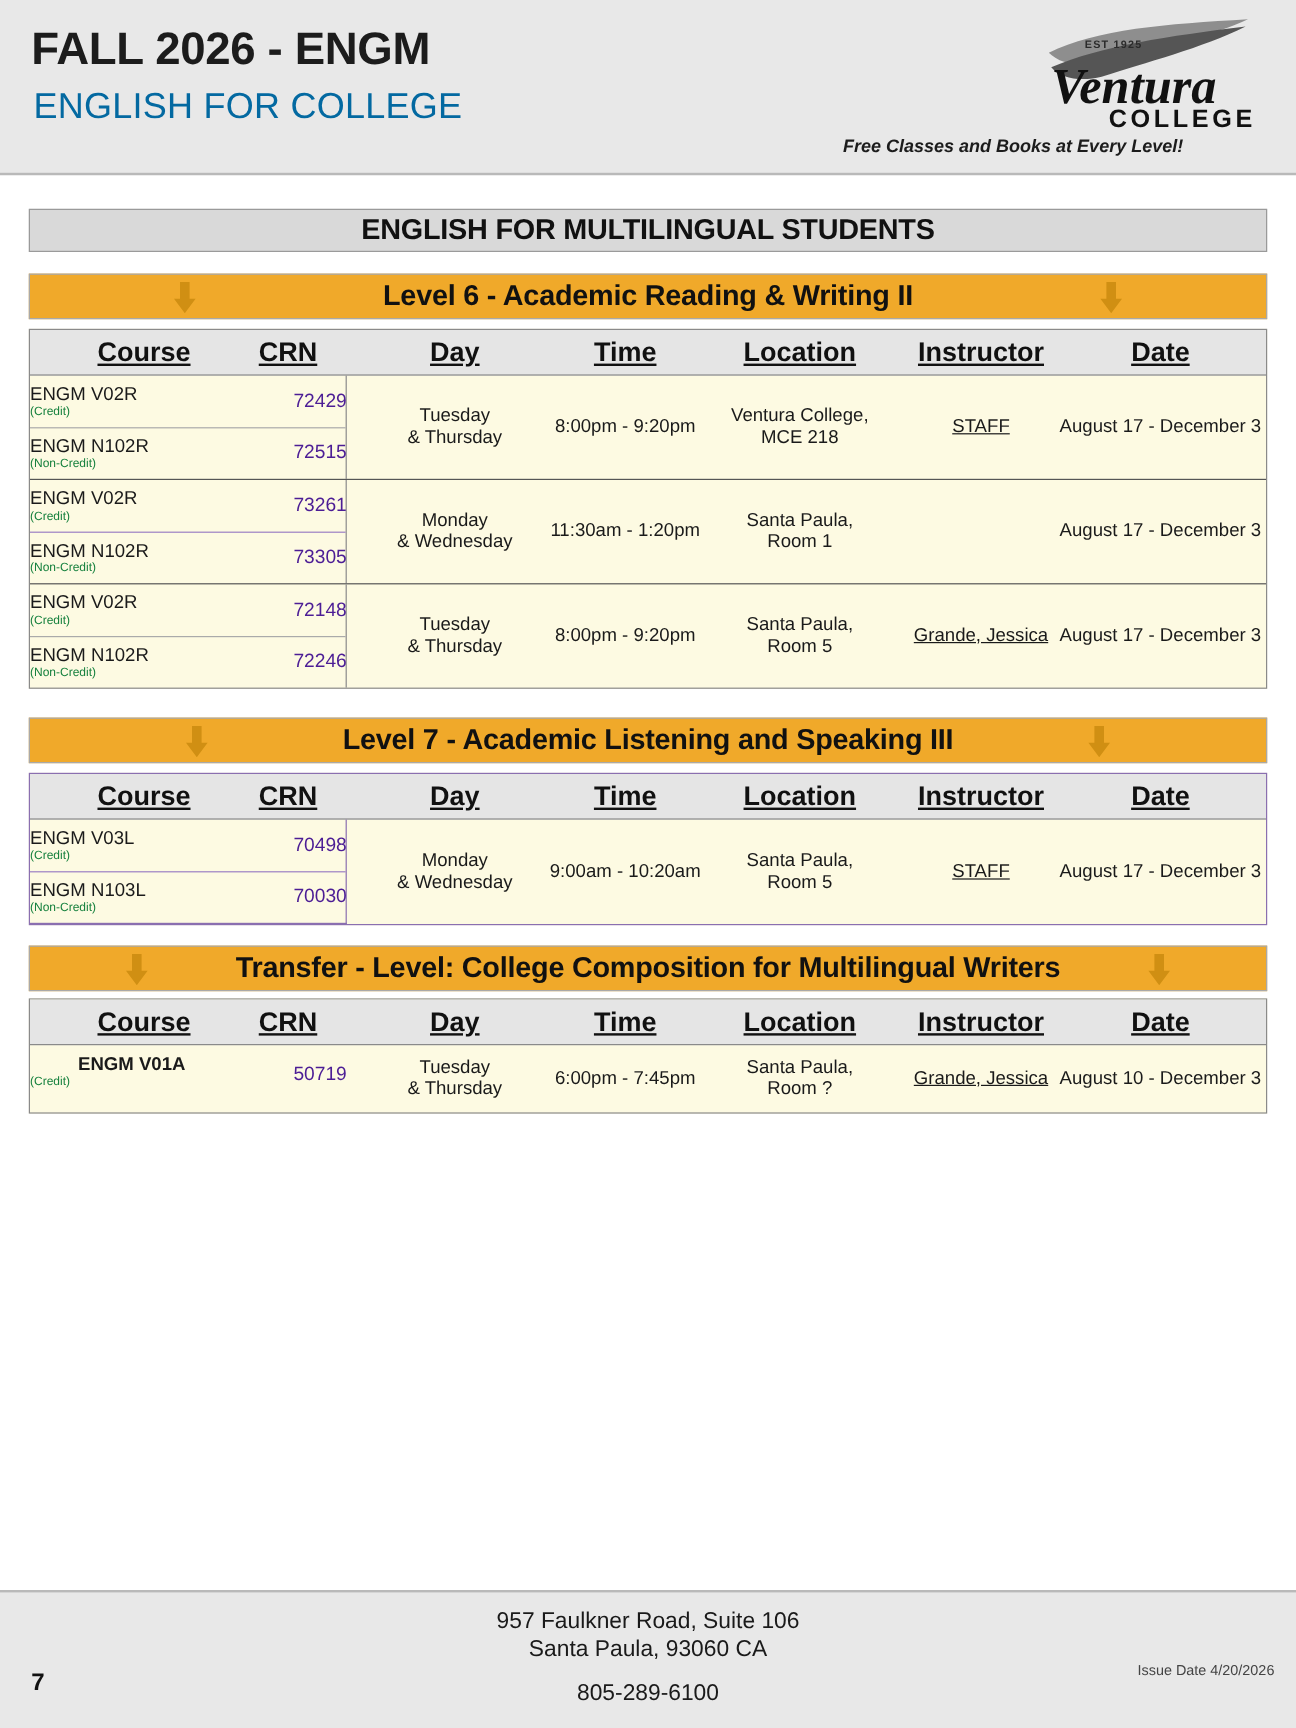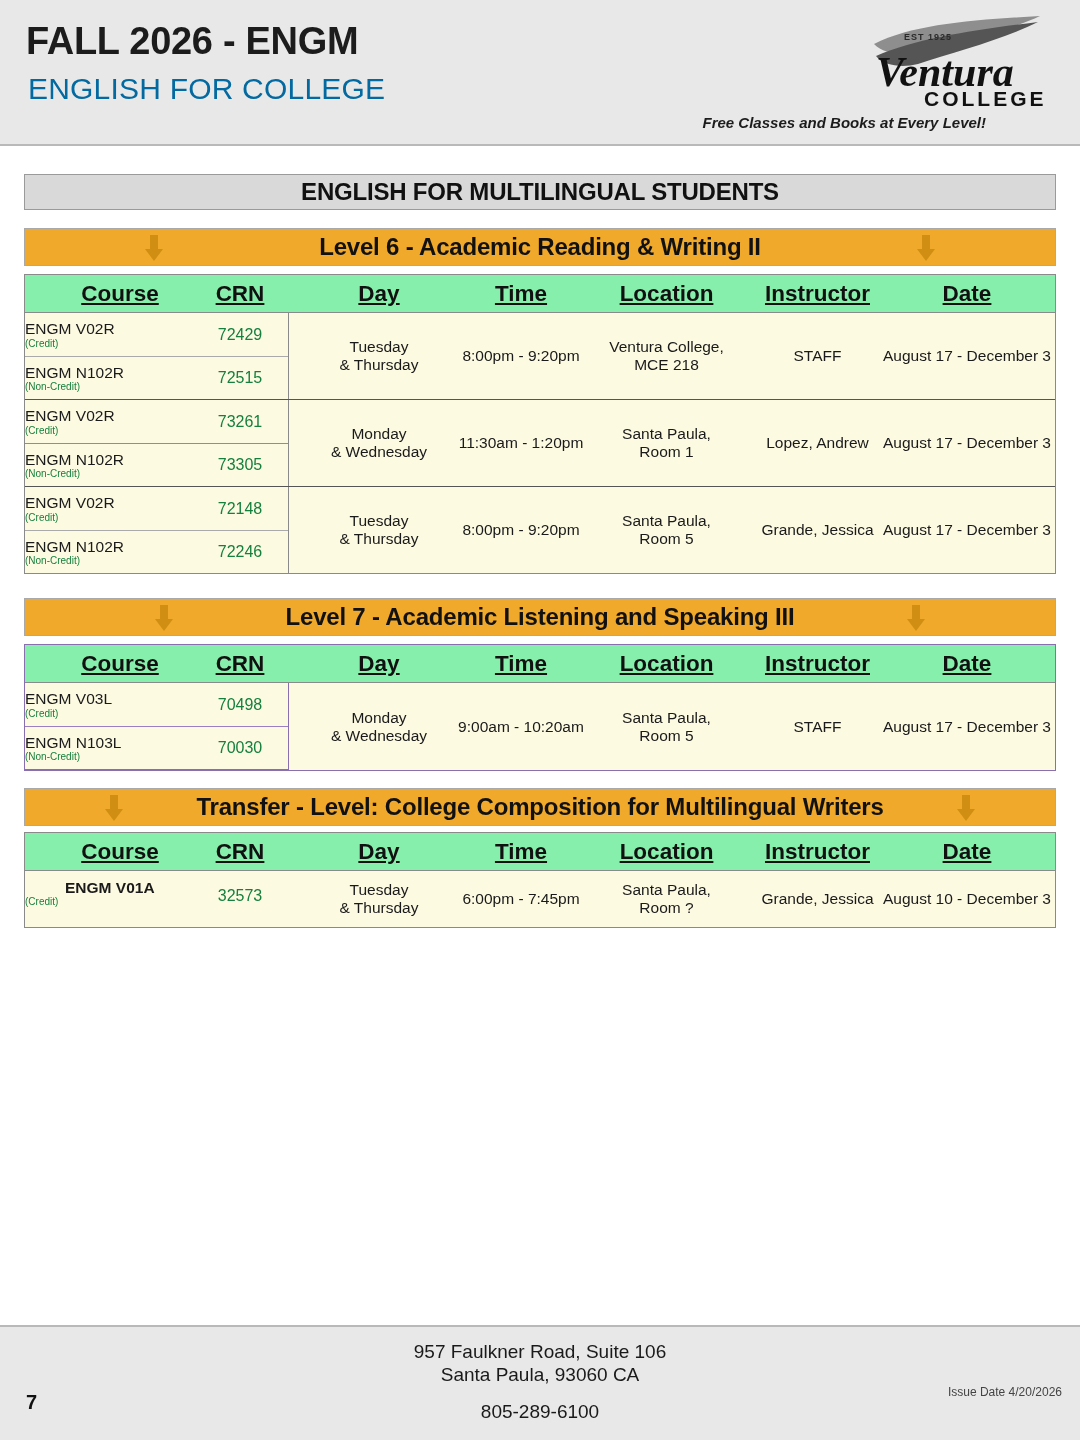--- a/index.html
+++ b/index.html
@@ -67,21 +67,21 @@
 
   
   .tbl {
     position: absolute; left: 24px; width: 1032px;
     background: #fdfae2;
   }
   .tbl.gray-border  { border: 1.5px solid #8a8a8a; }
   .tbl.purple-border{ border: 1.5px solid #8a6fb0; }
 
   .thead {
-    height: 38px; background: #86efac;
+    height: 38px; background: #e5e5e5;
     border-bottom: 1.5px solid #8a8a8a;
     position: relative;
   }
   .th {
     position: absolute; top: 0; height: 38px;
     display: flex; align-items: center; justify-content: center;
     font-size: 22.5px; font-weight: bold; color: #111;
     text-decoration: underline; text-underline-offset: 2px;
   }
 
@@ -113,35 +113,35 @@
   .subrow + .subrow { border-top: 1px solid #9b7fc4; }
   .subrow.gray + .subrow.gray { border-top: 1px solid #aaa; }
   .sr-course {
     position: absolute; left: 0; width: 166px; text-align: left;
     line-height: 1.12;
   }
   .sr-course .cname { font-size: 15.5px; color: #1a1a1a; display: block; }
   .sr-course .cname.bold { font-weight: bold; margin-left: 40px; }
   .sr-course .ctype { font-size: 10px; color: #15803d; display: block; }
   .sr-crn {
-    position: absolute; left: 166px; width: 98px; text-align: center;
-    font-size: 16px; color: #15803d;
+    position: absolute; left: 166px; width: 98px; text-align: right;
+    font-size: 16px; color: #4c1d95;
   }
 
   
   .grp-right { position: relative; flex: 1 1 auto; }
   .cell {
     position: absolute; top: 0; bottom: 0;
     display: flex; align-items: center; justify-content: center;
     text-align: center; font-size: 15.5px; color: #1a1a1a; line-height: 1.15;
   }
   .r-day  { left: 8px;   width: 164px; }
   .r-time { left: 152px; width: 160px; }
   .r-loc  { left: 295px; width: 165px; }
-  .r-inst { left: 441px; width: 175px; }
+  .r-inst { left: 441px; width: 175px; text-decoration: underline; }
   .r-date { left: 588px; width: 180px; }
 
   
   .srow { position: relative; height: 56px; }
   .srow .sr-course { top: 8px; }
   .srow .sr-crn { top: 16px; }
 
   
   .footer {
     position: absolute; left: 0; bottom: 0; width: 1080px; height: 115px;
@@ -249,21 +249,20 @@
               <span class="cname">ENGM N102R</span>
               <span class="ctype">(Non-Credit)</span>
             </div>
             <div class="sr-crn">73305</div>
           </div>
         </div>
         <div class="grp-right">
           <div class="cell r-day">Monday<br>&amp; Wednesday</div>
           <div class="cell r-time">11:30am - 1:20pm</div>
           <div class="cell r-loc">Santa Paula,<br>Room 1</div>
-          <div class="cell r-inst">Lopez, Andrew</div>
           <div class="cell r-date">August 17 - December 3</div>
         </div>
       </div>
 
       <div class="grp">
         <div class="grp-left">
           <div class="subrow gray">
             <div class="sr-course">
               <span class="cname">ENGM V02R</span>
               <span class="ctype">(Credit)</span>
@@ -360,21 +359,21 @@
       <div class="th c-date">Date</div>
     </div>
     <div class="tbody">
       <div class="grp">
         <div class="grp-left" style="border-right:none;">
           <div class="subrow srow">
             <div class="sr-course">
               <span class="cname bold">ENGM V01A</span>
               <span class="ctype">(Credit)</span>
             </div>
-            <div class="sr-crn">32573</div>
+            <div class="sr-crn">50719</div>
           </div>
         </div>
         <div class="grp-right" style="height:56px;">
           <div class="cell r-day">Tuesday<br>&amp; Thursday</div>
           <div class="cell r-time">6:00pm - 7:45pm</div>
           <div class="cell r-loc">Santa Paula,<br>Room ?</div>
           <div class="cell r-inst">Grande, Jessica</div>
           <div class="cell r-date">August 10 - December 3</div>
         </div>
       </div>

